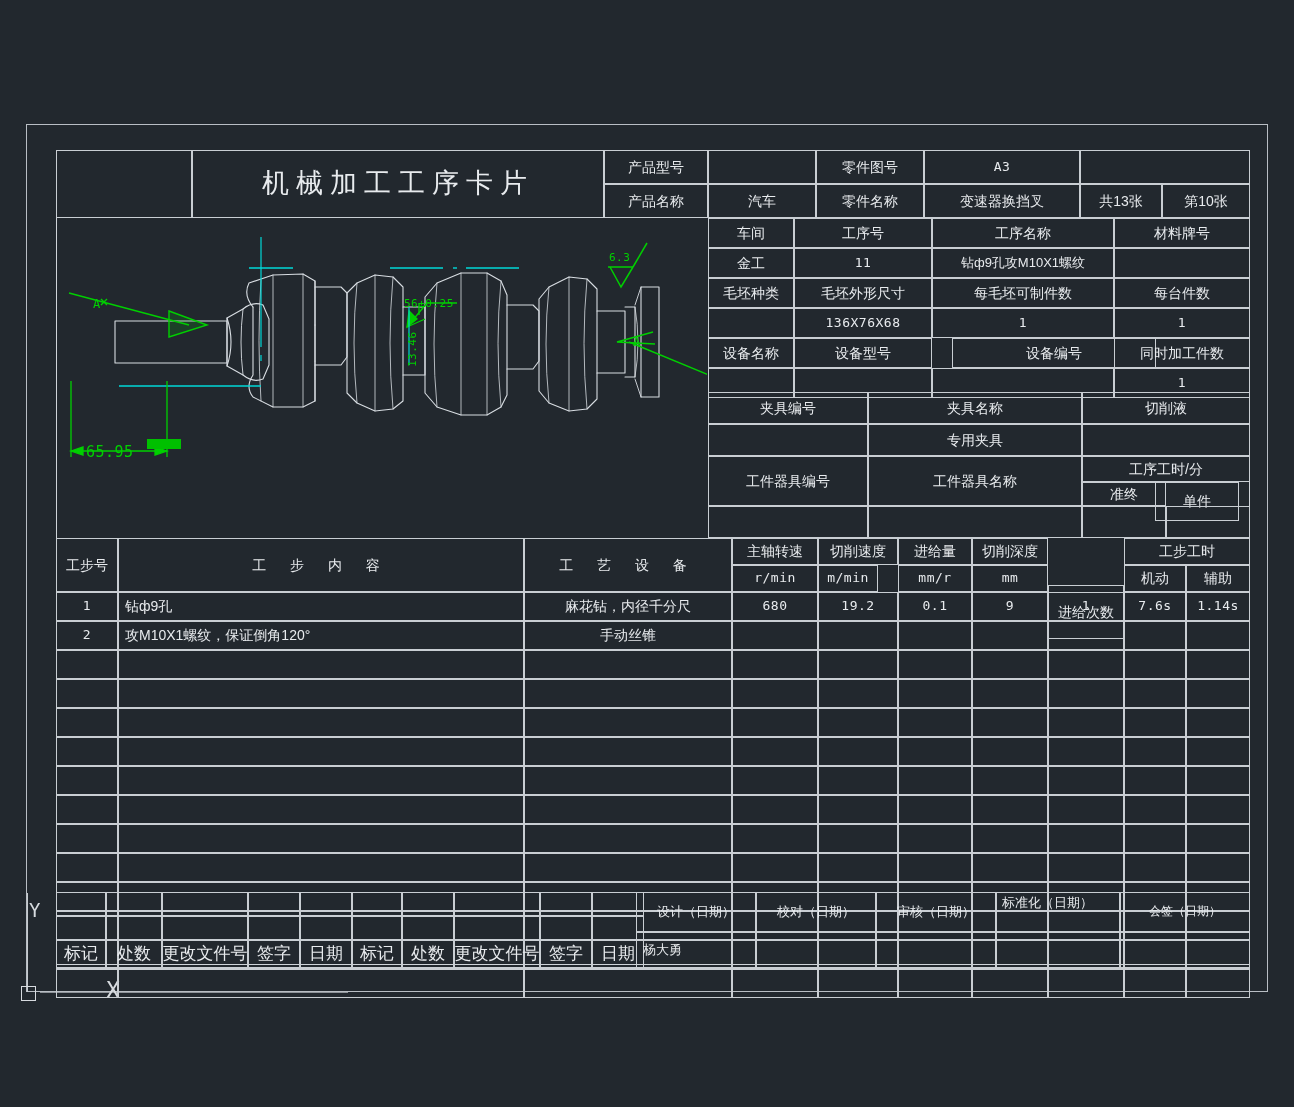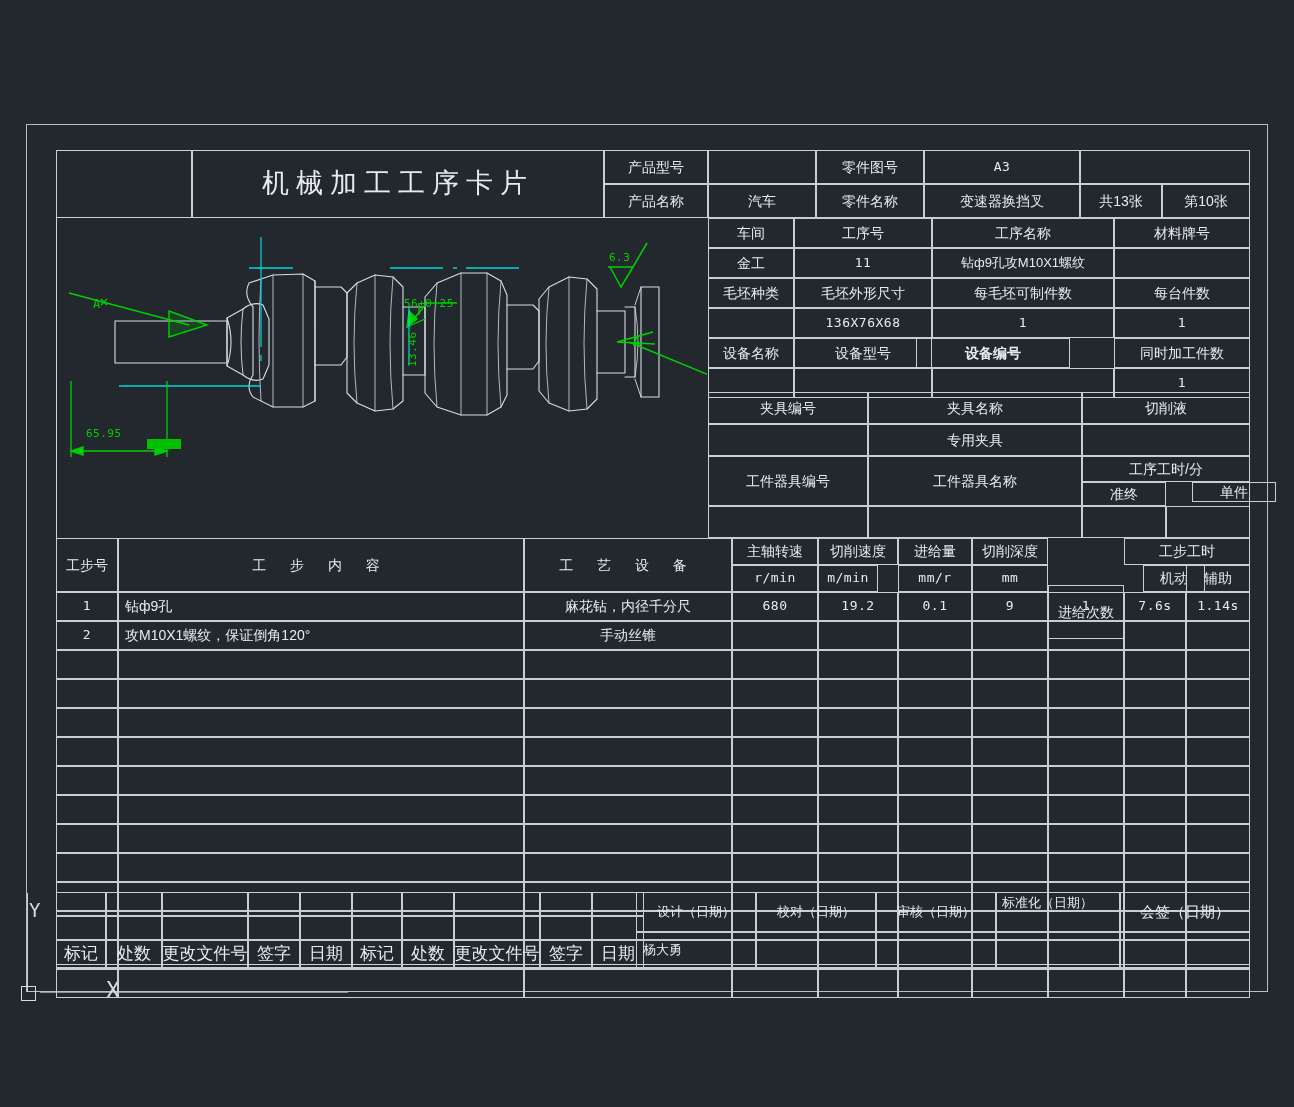--- a/index.html
+++ b/index.html
@@ -83,41 +83,41 @@
 <div class="cell" style="left:932px;top:278px;width:182px;height:30px;">每毛坯可制件数</div>
 <div class="cell" style="left:1114px;top:278px;width:136px;height:30px;">每台件数</div>
 
 <div class="cell" style="left:708px;top:308px;width:86px;height:30px;"></div>
 <div class="cell mono" style="left:794px;top:308px;width:138px;height:30px;">136X76X68</div>
 <div class="cell mono" style="left:932px;top:308px;width:182px;height:30px;">1</div>
 <div class="cell mono" style="left:1114px;top:308px;width:136px;height:30px;">1</div>
 
 <div class="cell" style="left:708px;top:338px;width:86px;height:30px;">设备名称</div>
 <div class="cell" style="left:794px;top:338px;width:138px;height:30px;">设备型号</div>
-<div class="cell" style="left:916px;top:338px;width:154px;height:30px;font-weight:bold;">设备编号</div>
+<div class="cell" style="left:952px;top:338px;width:204px;height:30px;">设备编号</div>
 <div class="cell" style="left:1114px;top:338px;width:136px;height:30px;">同时加工件数</div>
 
 <div class="cell" style="left:708px;top:368px;width:86px;height:30px;"></div>
 <div class="cell" style="left:794px;top:368px;width:138px;height:30px;"></div>
 <div class="cell" style="left:932px;top:368px;width:182px;height:30px;"></div>
 <div class="cell mono" style="left:1114px;top:368px;width:136px;height:30px;">1</div>
 
 <div class="cell" style="left:708px;top:392px;width:160px;height:32px;">夹具编号</div>
 <div class="cell" style="left:868px;top:392px;width:214px;height:32px;">夹具名称</div>
 <div class="cell" style="left:1082px;top:392px;width:168px;height:32px;">切削液</div>
 
 <div class="cell" style="left:708px;top:424px;width:160px;height:32px;"></div>
 <div class="cell" style="left:868px;top:424px;width:214px;height:32px;">专用夹具</div>
 <div class="cell" style="left:1082px;top:424px;width:168px;height:32px;"></div>
 
 <div class="cell" style="left:708px;top:456px;width:160px;height:50px;">工件器具编号</div>
 <div class="cell" style="left:868px;top:456px;width:214px;height:50px;">工件器具名称</div>
 <div class="cell" style="left:1082px;top:456px;width:168px;height:26px;">工序工时/分</div>
 <div class="cell" style="left:1082px;top:482px;width:84px;height:24px;">准终</div>
-<div class="cell" style="left:1192px;top:482px;width:84px;height:20px;">单件</div>
+<div class="cell" style="left:1155px;top:482px;width:84px;height:39px;">单件</div>
 
 <div class="cell" style="left:708px;top:506px;width:160px;height:32px;"></div>
 <div class="cell" style="left:868px;top:506px;width:214px;height:32px;"></div>
 <div class="cell" style="left:1082px;top:506px;width:84px;height:32px;"></div>
 <div class="cell" style="left:1166px;top:506px;width:84px;height:32px;"></div>
 
 <div id="draw">
   <svg width="650" height="315" viewBox="0 0 650 315" fill="none">
     <g stroke="#d8dde2" stroke-width="1.1" stroke-linejoin="round" stroke-linecap="round" fill="none">
 
@@ -207,42 +207,42 @@
 
     <g stroke="#00d000" stroke-width="1.5" fill="none">
       <path d="M553 52 L564 72 L576 52"></path>
       <path d="M576 52 L590 28"></path>
       <path d="M551 52 L576 52"></path>
     </g>
   </svg>
 
   <div class="dimtext" style="left:347px;top:82px;">56±0.25</div>
   <div class="dimtext vert" style="left:349px;top:152px;">13.46</div>
-  <div class="dimtext" style="left:29px;top:212px;font-size:11px;text-align:center;">65.95</div>
+  <div class="dimtext" style="left:29px;top:228px;font-size:15px;text-align:center;">65.95</div>
   <div class="selbox" style="left:90px;top:224px;width:34px;height:10px;"></div>
   <div class="dimtext" style="left:552px;top:36px;text-align:center;">6.3</div>
   <div class="dimtext" style="left:36px;top:82px;font-size:12px;">A</div>
   <div class="dimtext" style="left:576px;top:120px;font-size:12px;">A</div>
 </div>
 
 <div class="cell" style="left:56px;top:538px;width:62px;height:54px;">工步号</div>
 <div class="cell sp" style="left:118px;top:538px;width:406px;height:54px;">工 步 内 容</div>
 <div class="cell sp" style="left:524px;top:538px;width:208px;height:54px;">工 艺 设 备</div>
 
 <div class="cell" style="left:732px;top:538px;width:86px;height:27px;">主轴转速</div>
 <div class="cell mono" style="left:732px;top:565px;width:86px;height:27px;">r/min</div>
 <div class="cell" style="left:818px;top:538px;width:80px;height:27px;">切削速度</div>
 <div class="cell mono" style="left:818px;top:565px;width:60px;height:27px;">m/min</div>
 <div class="cell" style="left:898px;top:538px;width:74px;height:27px;">进给量</div>
 <div class="cell mono" style="left:898px;top:565px;width:74px;height:27px;">mm/r</div>
 <div class="cell" style="left:972px;top:538px;width:76px;height:27px;">切削深度</div>
 <div class="cell mono" style="left:972px;top:565px;width:76px;height:27px;">mm</div>
 <div class="cell" style="left:1048px;top:538px;width:76px;height:54px;margin-top:47px;">进给次数</div>
 <div class="cell" style="left:1124px;top:538px;width:126px;height:27px;">工步工时</div>
-<div class="cell" style="left:1124px;top:565px;width:62px;height:27px;margin-left:19px;">机动</div>
+<div class="cell" style="left:1124px;top:565px;width:62px;height:27px;">机动</div>
 <div class="cell" style="left:1186px;top:565px;width:64px;height:27px;">辅助</div>
 
 <div id="steps-rows">
     <div class="cell mono" style="left: 56px; top: 592px; width: 62px; height: 29px;">1</div>
     <div class="cell l" style="left: 118px; top: 592px; width: 406px; height: 29px;">钻ф9孔</div>
     <div class="cell " style="left: 524px; top: 592px; width: 208px; height: 29px;">麻花钻，内径千分尺</div>
     <div class="cell mono" style="left: 732px; top: 592px; width: 86px; height: 29px;">680</div>
     <div class="cell mono" style="left: 818px; top: 592px; width: 80px; height: 29px;">19.2</div>
     <div class="cell mono" style="left: 898px; top: 592px; width: 74px; height: 29px;">0.1</div>
     <div class="cell mono" style="left: 972px; top: 592px; width: 76px; height: 29px;">9</div>
@@ -411,19 +411,19 @@
     <div class="cell small" style="left: 402px; top: 940px; width: 52px; height: 28px;">处数</div>
     <div class="cell small" style="left: 454px; top: 940px; width: 86px; height: 28px;">更改文件号</div>
     <div class="cell small" style="left: 540px; top: 940px; width: 52px; height: 28px;">签字</div>
     <div class="cell small" style="left: 592px; top: 940px; width: 52px; height: 28px;">日期</div>
   </div>
 
 <div class="cell wrap" style="left:636px;top:892px;width:120px;height:40px;font-size:13px;">设计（日期）</div>
 <div class="cell wrap" style="left:756px;top:892px;width:120px;height:40px;font-size:13px;">校对（日期）</div>
 <div class="cell wrap" style="left:876px;top:892px;width:120px;height:40px;font-size:13px;">审核（日期）</div>
 <div class="cell wrap tl" style="left:996px;top:892px;width:124px;height:40px;font-size:13px;line-height:1.2;">标准化（日期）</div>
-<div class="cell wrap" style="left:1120px;top:892px;width:130px;height:40px;font-size:15px;">会签（日期）</div>
+<div class="cell wrap" style="left:1120px;top:892px;width:130px;height:40px;font-size:12px;">会签（日期）</div>
 
 <div class="cell l" style="left:636px;top:932px;width:120px;height:36px;font-size:13px;">杨大勇</div>
 <div class="cell l" style="left:756px;top:932px;width:120px;height:36px;"></div>
 <div class="cell l" style="left:876px;top:932px;width:120px;height:36px;"></div>
 <div class="cell l" style="left:996px;top:932px;width:124px;height:36px;"></div>
 <div class="cell l" style="left:1120px;top:932px;width:130px;height:36px;"></div>
 
 </body></html>

